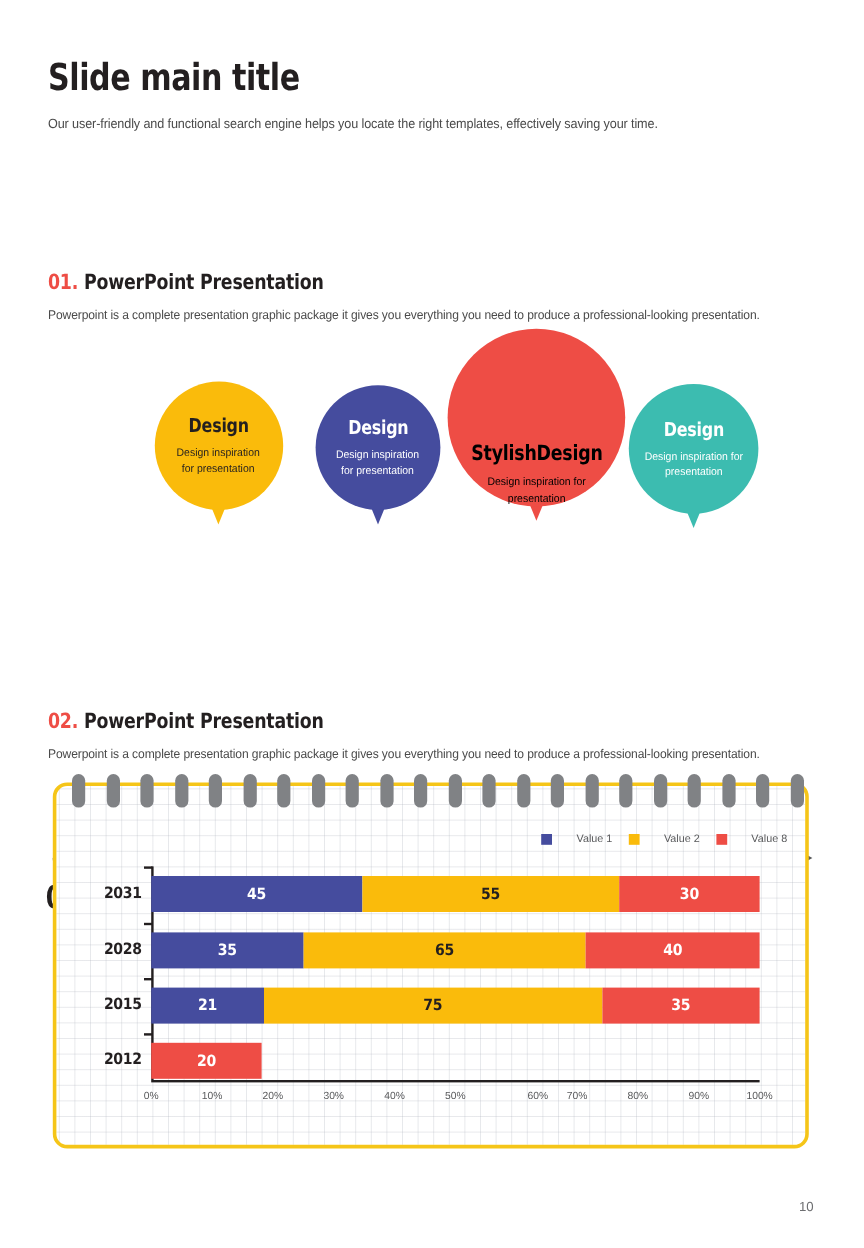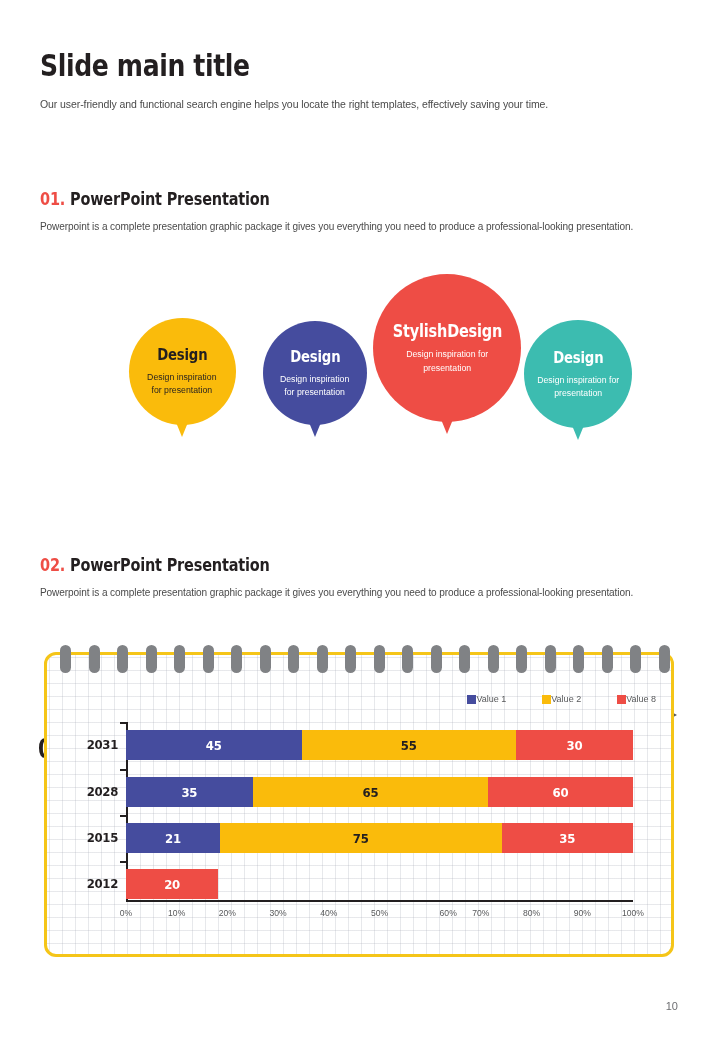--- a/index.html
+++ b/index.html
@@ -47,20 +47,21 @@
     letter-spacing: -0.1px;
     transform: scaleX(0.94);
     transform-origin: left center;
   }
 
   
   .section-head {
     position: absolute;
     left: 40px;
     width: 645px;
+    margin-top: 37px;
   }
   .section-title {
     font-family: "DejaVu Sans Condensed", "Liberation Sans Narrow", "Liberation Sans", sans-serif;
     font-size: 17.5px;
     font-weight: bold;
     color: #231f20;
     letter-spacing: -0.2px;
     line-height: 1.1;
     transform: scaleX(0.92);
     transform-origin: left center;
@@ -200,21 +201,21 @@
     top: 694px;
     width: 630px;
     display: flex;
     justify-content: flex-end;
     padding-right: 18px;
     box-sizing: border-box;
     gap: 14px;
     font-size: 9px;
     color: #58595b;
   }
-  .legend-item { display: flex; align-items: center; gap: 0; margin-left: 22px; }
+  .legend-item { display: flex; align-items: center; gap: 20px; }
   .legend-swatch { width: 9px; height: 9px; display: inline-block; }
 
   .plot {
     position: absolute;
     left: 44px;
     top: 720px;
     width: 630px;
     height: 210px;
   }
   .y-axis {
@@ -319,21 +320,21 @@
         <div class="bubble" style="width: 107px; height: 107px; left: 128.5px; top: 59.5px; background: rgb(250, 187, 11); color: rgb(35, 31, 32); z-index: 2;">
           <div class="b-title">Design</div>
           <div class="b-desc">Design inspiration for presentation</div>
         </div>
         <div class="tail" style="border-top: 22px solid rgb(250, 187, 11); left: 173px; top: 156.5px; z-index: 1;"></div>
         <div class="bubble" style="width: 104px; height: 104px; left: 263px; top: 63px; background: rgb(69, 76, 158); color: rgb(255, 255, 255); z-index: 2;">
           <div class="b-title">Design</div>
           <div class="b-desc">Design inspiration for presentation</div>
         </div>
         <div class="tail" style="border-top: 22px solid rgb(69, 76, 158); left: 306px; top: 157px; z-index: 1;"></div>
-        <div class="bubble big" style="width: 148px; height: 148px; left: 373px; top: 16px; background: rgb(238, 77, 69); color: #ffffff; z-index: 5;">
+        <div class="bubble big" style="width: 148px; height: 148px; left: 373px; top: 16px; background: rgb(238, 77, 69); color: #000000; z-index: 5; justify-content: flex-end;">
           <div class="b-title">StylishDesign</div>
           <div class="b-desc">Design inspiration for presentation</div>
         </div>
         <div class="tail" style="border-top: 22px solid rgb(238, 77, 69); left: 438px; top: 154px; z-index: 1;"></div>
         <div class="bubble" style="width: 108px; height: 108px; left: 524px; top: 62px; background: rgb(60, 188, 176); color: rgb(255, 255, 255); z-index: 2;">
           <div class="b-title">Design</div>
           <div class="b-desc">Design inspiration for presentation</div>
         </div>
         <div class="tail" style="border-top: 22px solid rgb(60, 188, 176); left: 569px; top: 160px; z-index: 1;"></div>
       </div>
@@ -413,21 +414,21 @@
         <div class="row-label" style="top: 10px;">2031</div>
         <div class="row" style="top: 10px;">
           <div class="seg" style="background: rgb(69, 76, 158); width: 34.6154%; color: rgb(255, 255, 255);">45</div>
           <div class="seg" style="background: rgb(250, 187, 11); width: 42.3077%; color: rgb(35, 31, 32);">55</div>
           <div class="seg" style="background: rgb(238, 77, 69); width: 23.0769%; color: rgb(255, 255, 255);">30</div>
         </div>
         <div class="row-label" style="top: 57px;">2028</div>
         <div class="row" style="top: 57px;">
           <div class="seg" style="background: rgb(69, 76, 158); width: 25%; color: rgb(255, 255, 255);">35</div>
           <div class="seg" style="background: rgb(250, 187, 11); width: 46.4286%; color: rgb(35, 31, 32);">65</div>
-          <div class="seg" style="background: rgb(238, 77, 69); width: 28.5714%; color: rgb(255, 255, 255);">60</div>
+          <div class="seg" style="background: rgb(238, 77, 69); width: 28.5714%; color: rgb(255, 255, 255);">40</div>
         </div>
         <div class="row-label" style="top: 103px;">2015</div>
         <div class="row" style="top: 103px;">
           <div class="seg" style="background: rgb(69, 76, 158); width: 18.5185%; color: rgb(255, 255, 255);">21</div>
           <div class="seg" style="background: rgb(250, 187, 11); width: 55.5556%; color: rgb(35, 31, 32);">75</div>
           <div class="seg" style="background: rgb(238, 77, 69); width: 25.9259%; color: rgb(255, 255, 255);">35</div>
         </div>
         <div class="row-label" style="top: 149px;">2012</div>
         <div class="row" style="top: 149px;">
           <div class="seg" style="background: rgb(238, 77, 69); width: 18.1818%; color: rgb(255, 255, 255);">20</div>

